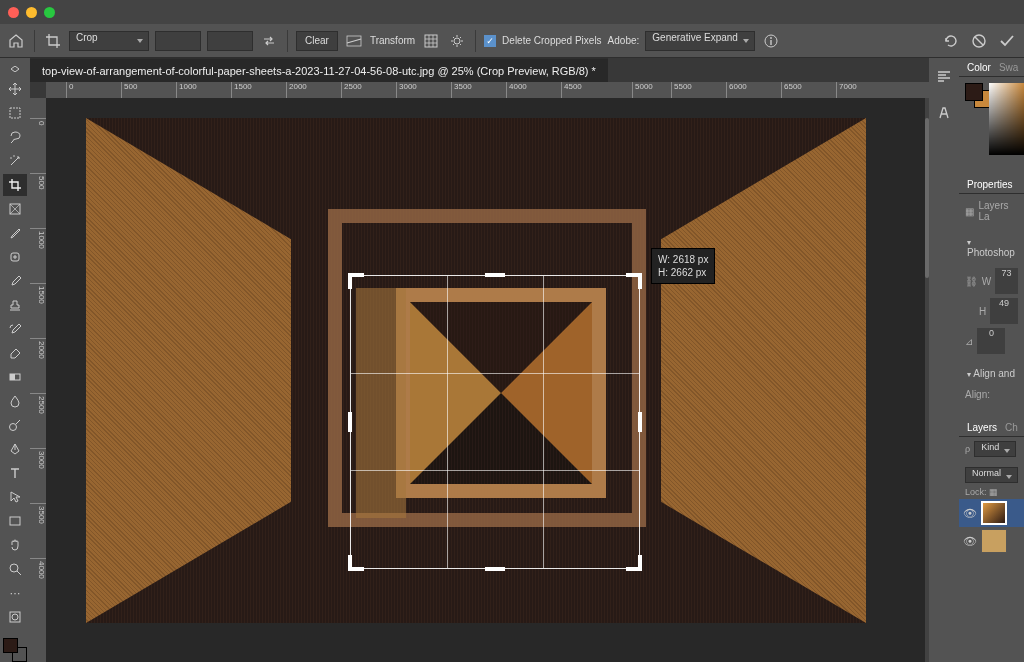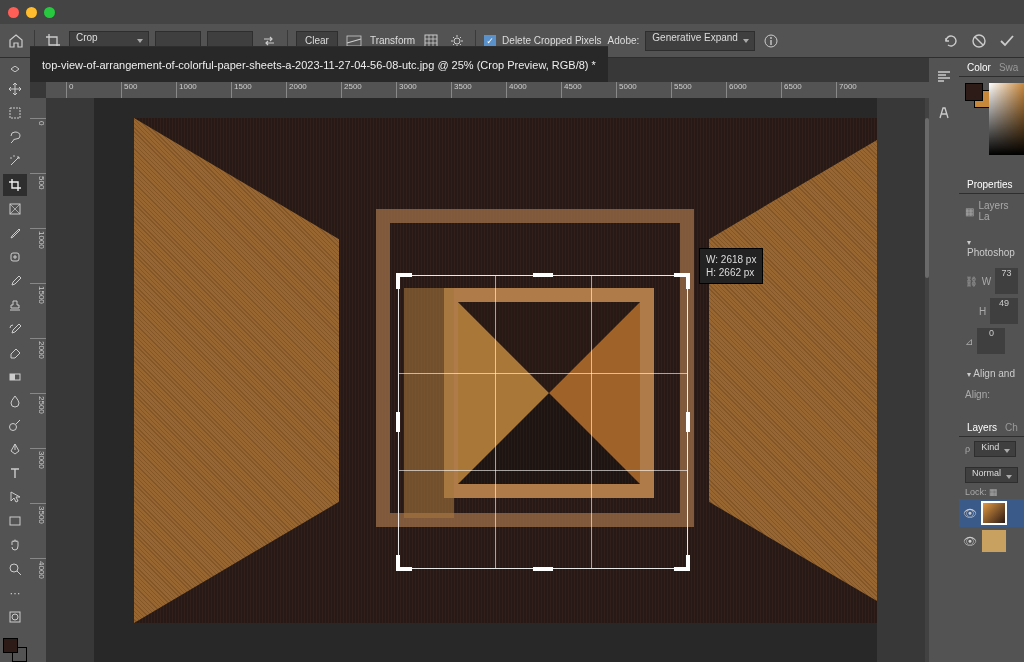--- a/index.html
+++ b/index.html
@@ -23,26 +23,26 @@
   .workspace { display:flex; height:604px; }
   .toolbox { width:30px; background:#535353; display:flex; flex-direction:column; align-items:center; padding-top:4px; gap:2px; }
   .tool { width:24px; height:22px; display:flex; align-items:center; justify-content:center; color:#ccc; cursor:pointer; }
   .tool.active { background:#2e2e2e; }
   .swatch-pair { position:relative; width:24px; height:24px; margin-top:8px; }
   .swatch-pair .fg { position:absolute; left:0; top:0; width:15px; height:15px; border:1px solid #000; }
   .swatch-pair .bg { position:absolute; right:0; bottom:0; width:15px; height:15px; border:1px solid #000; }
   
   .docarea { flex:1; background:#383838; display:flex; flex-direction:column; position:relative; }
   .tabstrip { height:24px; display:flex; align-items:flex-end; }
-  .doctab { background:#282828; height:36px; padding:0 12px; display:flex; align-items:center; color:#eee; font-size:11px; border-top:1px solid #2e2e2e; cursor:pointer; }
+  .doctab { background:#282828; height:24px; padding:0 12px; display:flex; align-items:center; color:#eee; font-size:11px; border-top:1px solid #2e2e2e; cursor:pointer; }
   .ruler-h { height:16px; background:#535353; position:relative; margin-left:16px; overflow:hidden; }
   .ruler-v { width:16px; background:#535353; position:relative; }
   .tick-h { position:absolute; top:0; height:16px; border-left:1px solid #888; font-size:8px; color:#ccc; padding-left:2px; line-height:10px; }
   .tick-v { position:absolute; left:0; width:16px; border-top:1px solid #888; font-size:8px; color:#ccc; writing-mode:vertical-rl; padding-top:2px; line-height:10px; }
-  .canvas-row { flex:1; display:flex;gap:48px; }
+  .canvas-row { flex:1; display:flex; }
   .canvas-wrap { flex:1; background:#282828; position:relative; overflow:hidden; }
   
   .icon-col { width:30px; background:#535353; display:flex; flex-direction:column; align-items:center; padding-top:8px; gap:14px; }
   .icon-col .iconbtn { width:22px; height:22px; display:flex; align-items:center; justify-content:center; color:#ccc; cursor:pointer; }
   .rightpanels { width:65px; background:#535353; display:flex; flex-direction:column; overflow:hidden; }
   .panel-hdr { display:flex; gap:8px; padding:4px 8px 3px 8px; border-bottom:1px solid #2e2e2e; font-size:10px; }
   .panel-hdr span.active { color:#fff; }
   .panel-hdr span { color:#999; cursor:pointer; }
   .panel-body { padding:6px; }
   .color-swatches { display:flex; position:relative; height:24px; }
@@ -292,21 +292,21 @@
       <div class="tick-h" style="left:20px">0</div>
       <div class="tick-h" style="left:75px">500</div>
       <div class="tick-h" style="left:130px">1000</div>
       <div class="tick-h" style="left:185px">1500</div>
       <div class="tick-h" style="left:240px">2000</div>
       <div class="tick-h" style="left:295px">2500</div>
       <div class="tick-h" style="left:350px">3000</div>
       <div class="tick-h" style="left:405px">3500</div>
       <div class="tick-h" style="left:460px">4000</div>
       <div class="tick-h" style="left:515px">4500</div>
-      <div class="tick-h" style="left:570px">5000</div>
+      <div class="tick-h" style="left:586px">5000</div>
       <div class="tick-h" style="left:625px">5500</div>
       <div class="tick-h" style="left:680px">6000</div>
       <div class="tick-h" style="left:735px">6500</div>
       <div class="tick-h" style="left:790px">7000</div>
     </div>
     <div class="canvas-row">
       <div class="ruler-v">
         <div class="tick-v" style="top:20px">0</div>
         <div class="tick-v" style="top:75px">500</div>
         <div class="tick-v" style="top:130px">1000</div>

